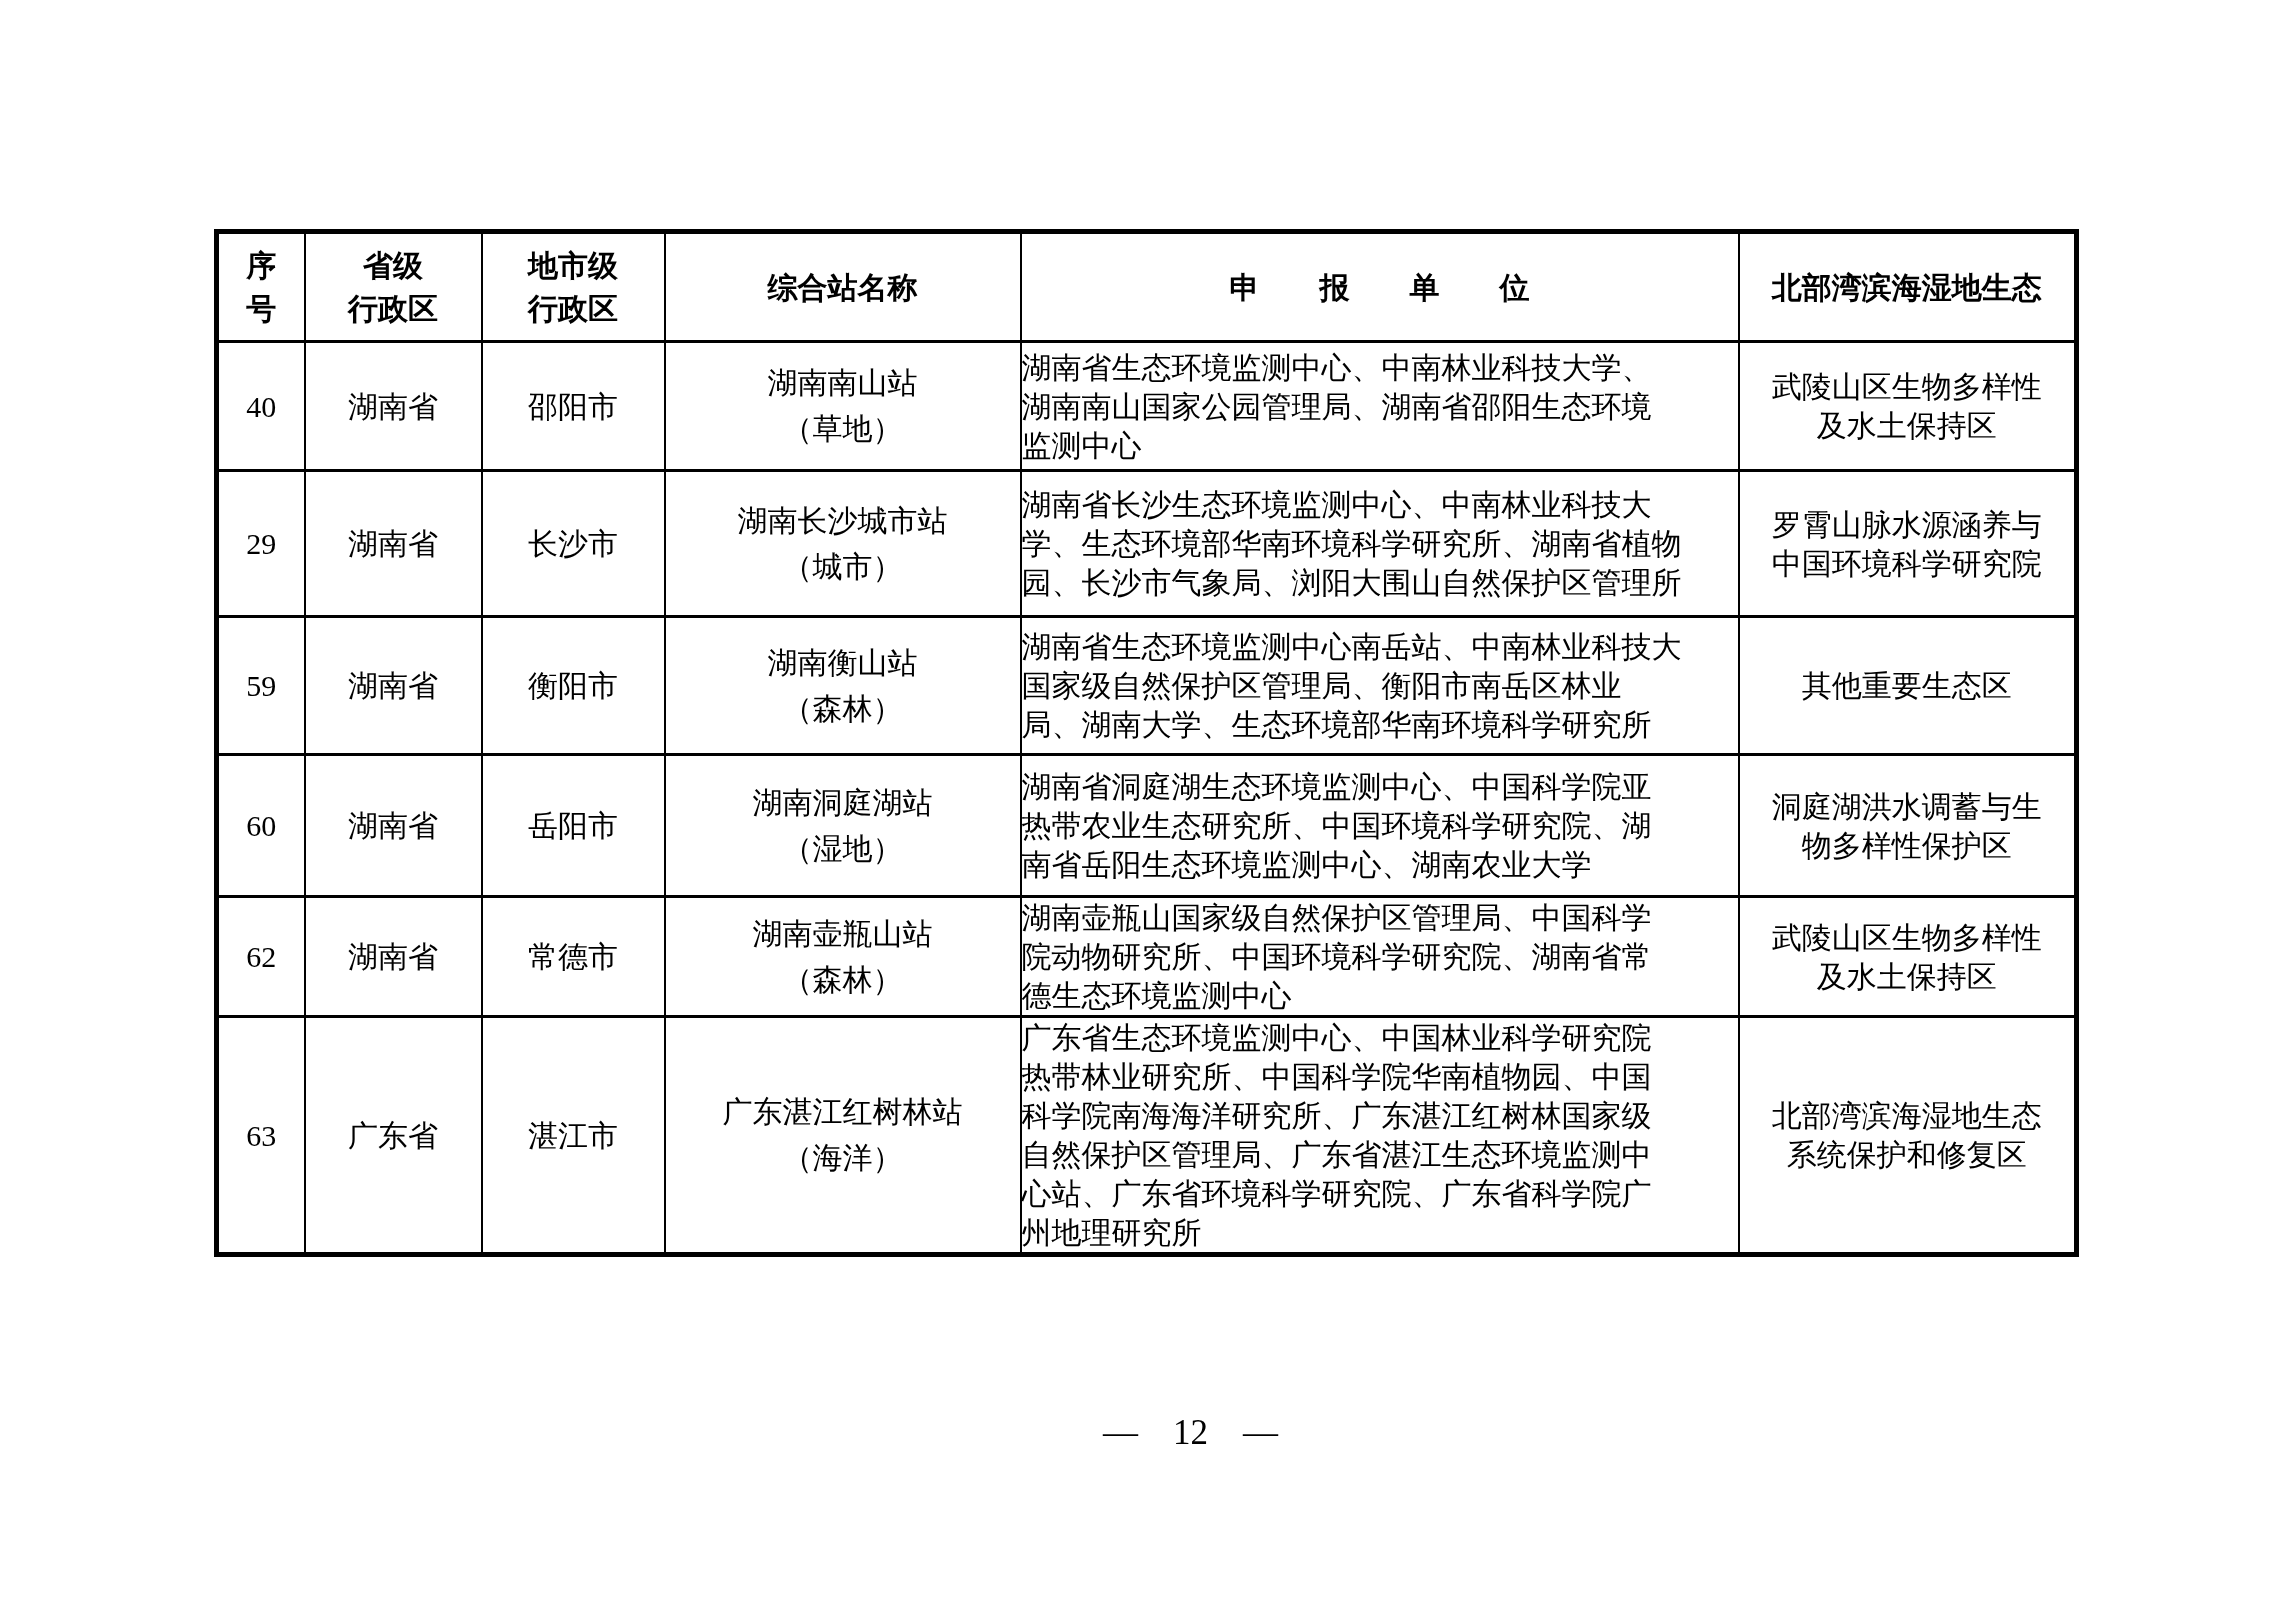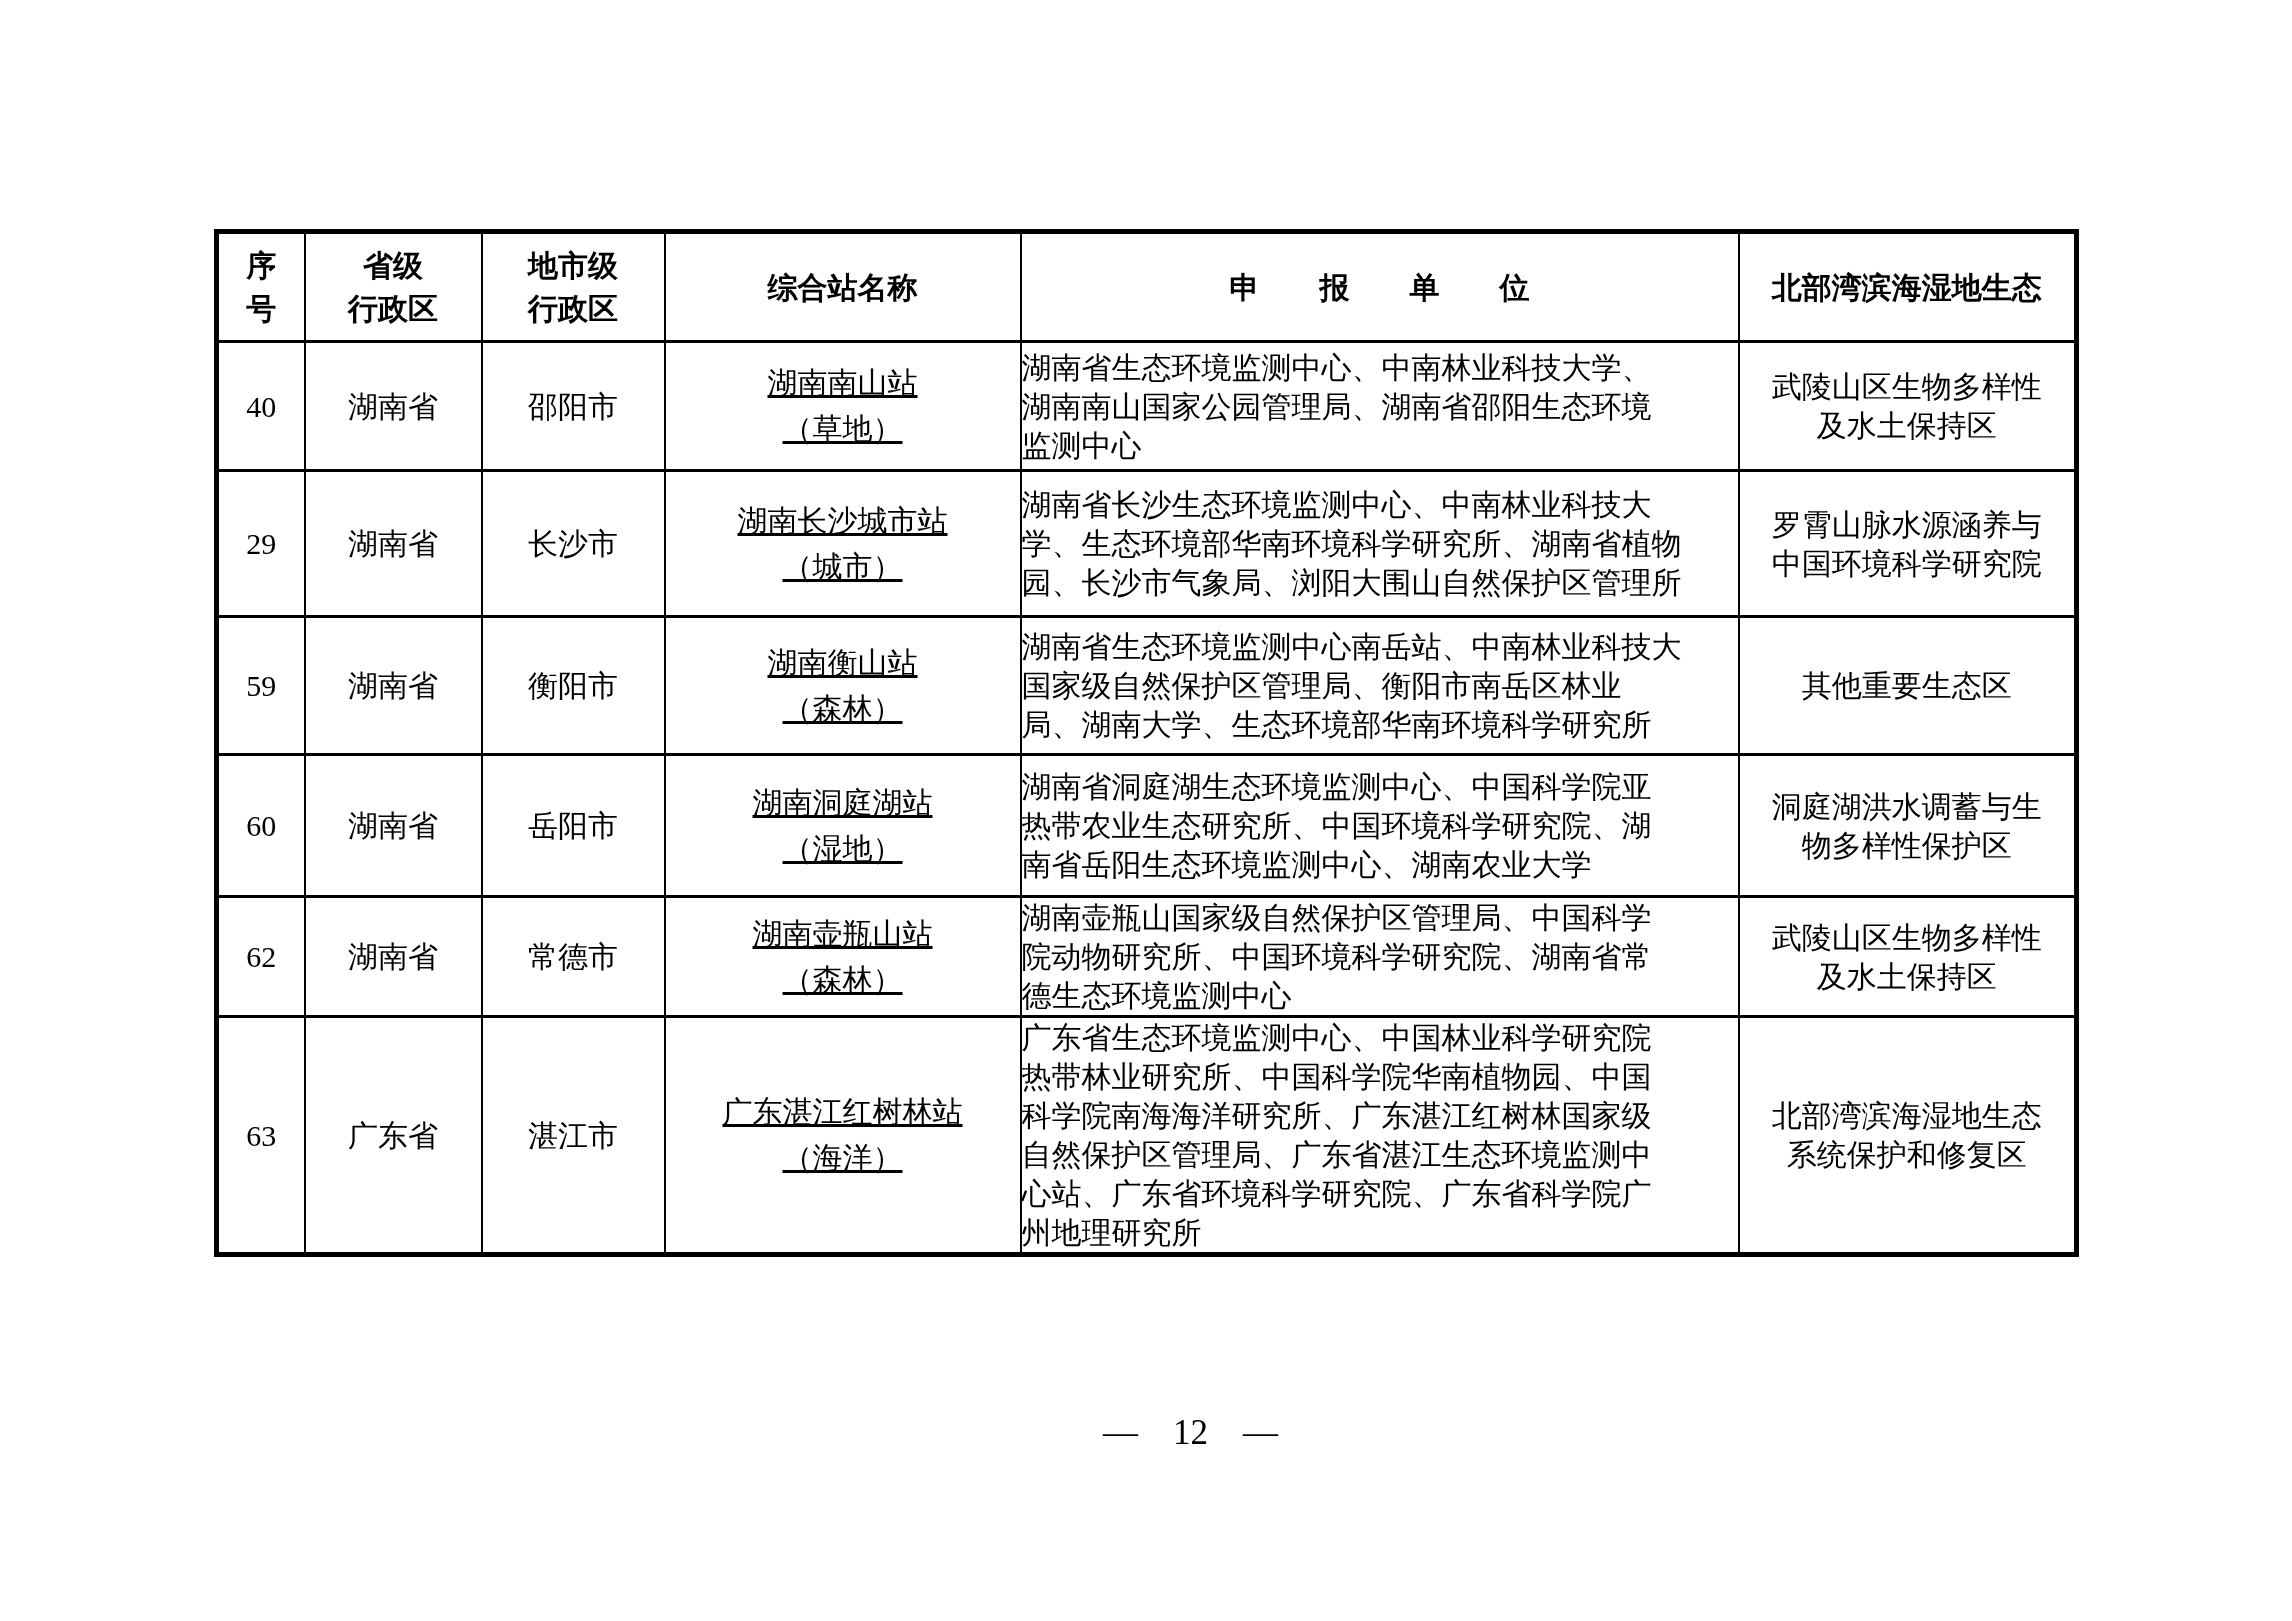--- a/index.html
+++ b/index.html
@@ -45,21 +45,21 @@
     font-weight: bold;
     font-size: 30px;
     line-height: 43px;
     text-align: center;
   }
   td {
     font-size: 30px;
     line-height: 39px;
     text-align: center;
   }
-  td.cell-station { line-height: 46px; text-decoration: underline; }
+  td.cell-station { line-height: 46px; }
   td.cell-applicants {
     text-align: left;
     padding: 0 9.8px;
     margin-left: 20px;
   }
   td.cell-region {
     text-align: center;
     padding: 0 13.7px;
   }
   

